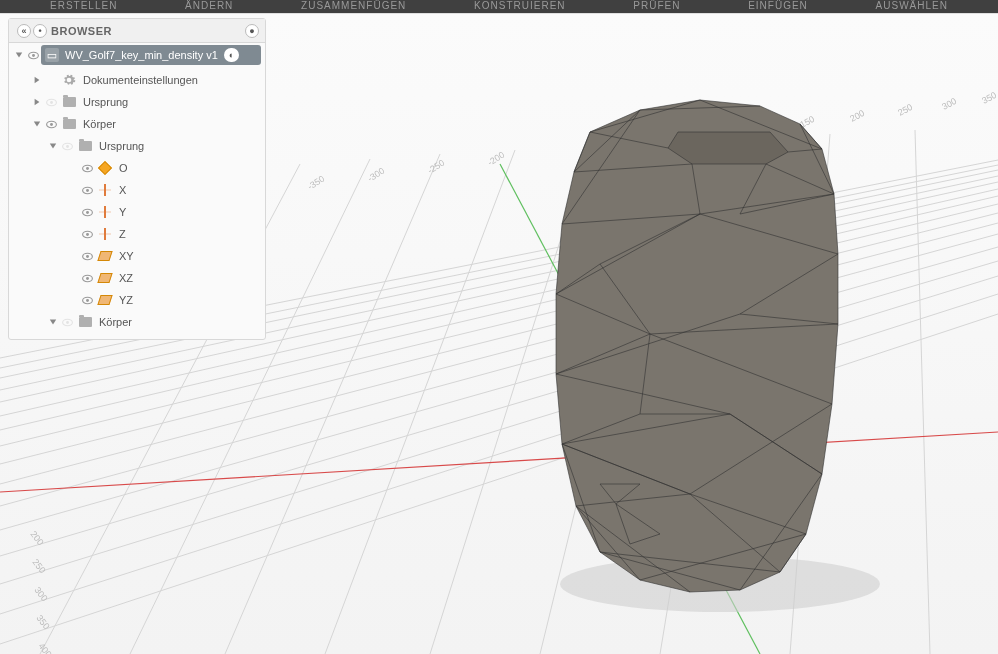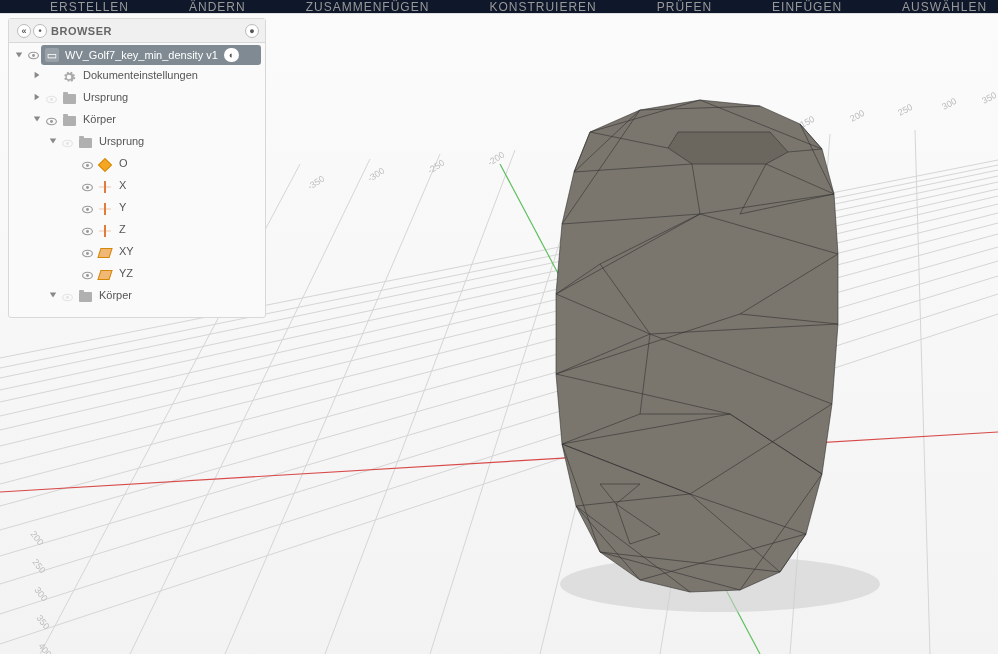--- a/index.html
+++ b/index.html
@@ -1,23 +1,23 @@
 <!DOCTYPE html>
 <html><head>
 <meta charset="utf-8">
 <style>
   * { margin: 0; padding: 0; box-sizing: border-box; font-family: Arial, sans-serif; }
   html, body { width: 998px; height: 654px; overflow: hidden; background: #fff; }
 
   
   .menubar {
     position: absolute; top: 0; left: 0; right: 0; height: 14px;
-    background: #0f172a; border-bottom: 1px solid #e0e0e0;
+    background: #404040; border-bottom: 1px solid #e0e0e0;
     display: flex; align-items: flex-start; justify-content: space-between;
-    font-size: 12px; color: #999; padding: 0 20px;
+    font-size: 10px; color: #999; padding: 0 20px;
   }
   .menubar span { padding: 0 30px; letter-spacing: 1px; }
 
   
   .browser {
     position: absolute; top: 18px; left: 8px; width: 258px;
     background: #fafafa; border: 1px solid #d8d8d8; border-radius: 3px;
     font-size: 11px; color: #444; z-index: 20;
   }
   .browser-header {
@@ -39,21 +39,21 @@
     padding: 0 6px 0 4px; flex: 1; font-size: 11px;
   }
   .root-chip .doc-ic { width: 14px; height: 14px; background: #fff3; border-radius: 2px;
     margin-right: 6px; display: inline-flex; align-items: center; justify-content: center; }
   .root-chip .badge {
     background: #fff; color: #555; border-radius: 8px; font-size: 9px;
     padding: 0 5px; margin-left: 6px; height: 14px; line-height: 14px;
   }
 
   .tree { padding: 2px 0 6px 0; }
-  .row { display: flex; height: 22px; padding-left: 6px; cursor: default; }
+  .row { display: flex; align-items: center; height: 22px; padding-left: 6px; cursor: default; }
   .sp { display: inline-block; width: 16px; height: 16px; flex: 0 0 16px; }
   .caret { width: 12px; height: 12px; flex: 0 0 12px; display: inline-flex;
     align-items: center; justify-content: center; color: #888; cursor: pointer; }
   .caret svg { width: 8px; height: 8px; }
   .eye { width: 16px; height: 16px; flex: 0 0 16px; display: inline-flex;
     align-items: center; justify-content: center; color: #999; }
   .eye.off { opacity: 0.35; }
   .eye svg { width: 13px; height: 13px; }
   .ic { width: 16px; height: 16px; flex: 0 0 16px; display: inline-flex;
     align-items: center; justify-content: center; margin: 0 4px 0 2px; }
@@ -402,20 +402,36 @@
         <span class="sp"></span>
       <span class="eye">
           <svg viewBox="0 0 16 16">
             <ellipse cx="8" cy="8" rx="6" ry="4" fill="none" stroke="#999" stroke-width="1.4"></ellipse>
             <circle cx="8" cy="8" r="1.8" fill="#999"></circle>
           </svg>
         </span>
       <span class="ic">
           <span class="plane-ic"></span>
         </span>
+      <span class="lbl">XZ</span>
+    </div>
+    <div class="row">
+      <span class="sp"></span>
+        <span class="sp"></span>
+        <span class="sp"></span>
+        <span class="sp"></span>
+      <span class="eye">
+          <svg viewBox="0 0 16 16">
+            <ellipse cx="8" cy="8" rx="6" ry="4" fill="none" stroke="#999" stroke-width="1.4"></ellipse>
+            <circle cx="8" cy="8" r="1.8" fill="#999"></circle>
+          </svg>
+        </span>
+      <span class="ic">
+          <span class="plane-ic"></span>
+        </span>
       <span class="lbl">YZ</span>
     </div>
 
     <div class="row">
       <span class="sp"></span>
         <span class="sp"></span>
       <span class="caret">
           <svg viewBox="0 0 10 10">
             <path d="M1 2 L5 8 L9 2 Z" fill="#888"></path>
           </svg>

